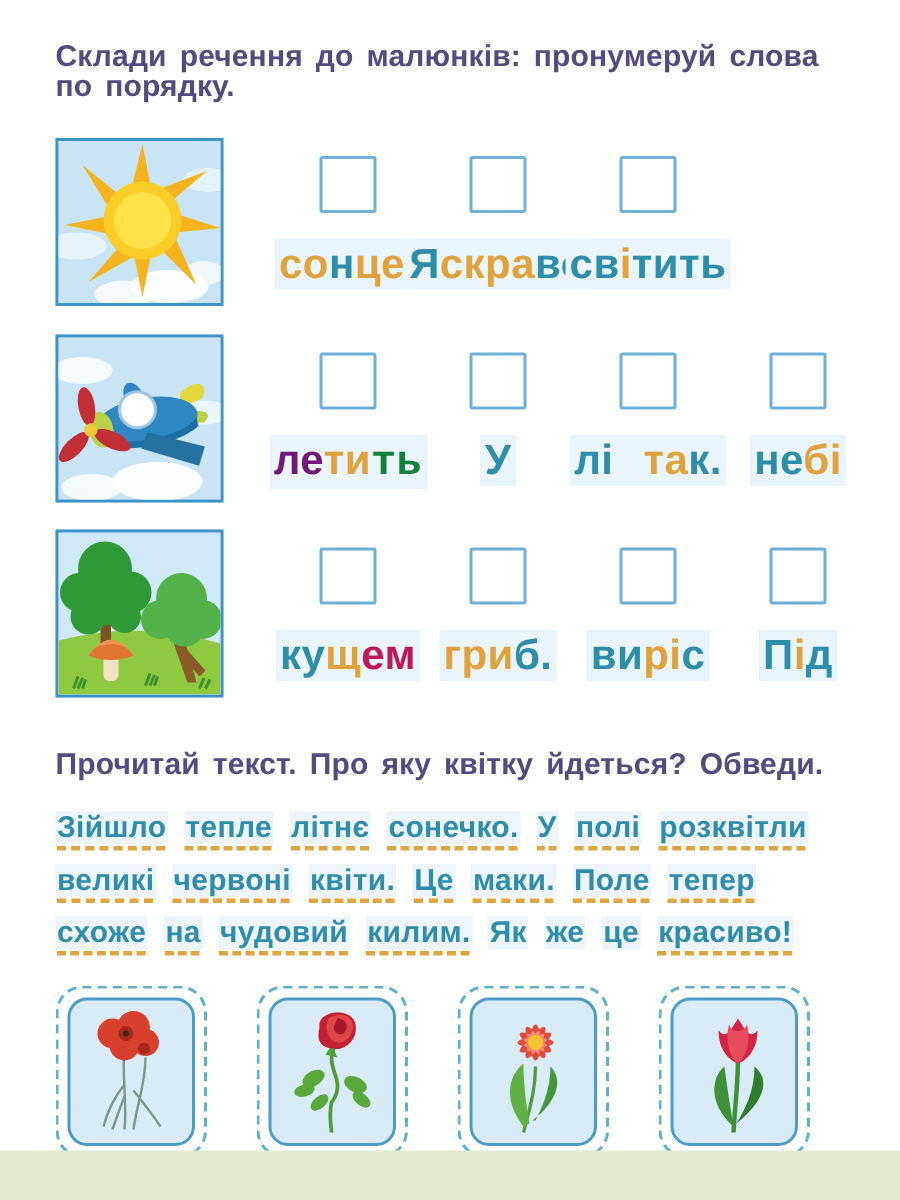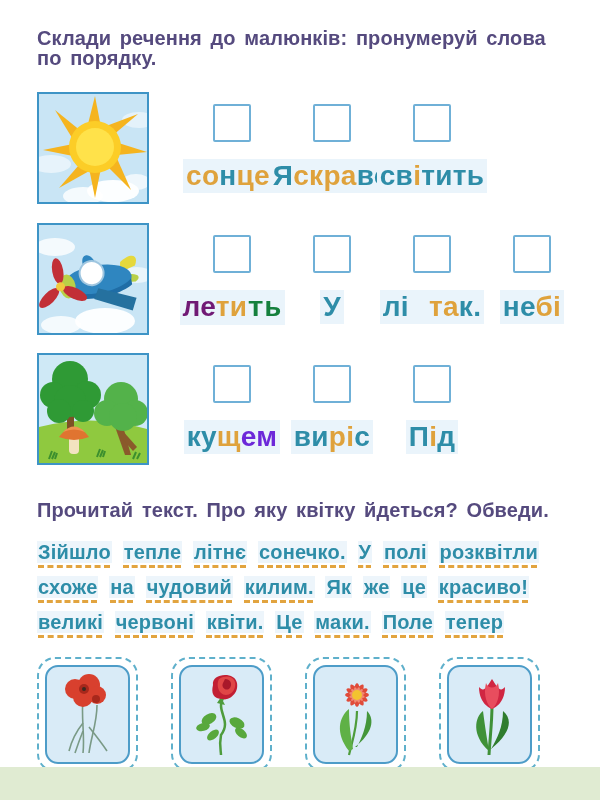--- a/index.html
+++ b/index.html
@@ -181,40 +181,44 @@
         <g stroke="#3c8f2e" stroke-width="2" fill="none">
           <path d="M10 104 L13 96 M13 104 L16 97 M16 104 L18 98"></path>
           <path d="M58 102 L61 94 M61 102 L64 95 M64 102 L66 96"></path>
           <path d="M94 104 L97 97 M98 104 L101 98"></path>
         </g>
       </svg>
     </div>
     <div class="words">
         <div class="wcol">
           <div class="abox"></div>
-          <div class="wlab"><span style="color: rgb(46, 141, 168);">ку</span><span style="color: rgb(223, 162, 60);">щ</span><span style="color: #6d28d9;">ем</span></div>
+          <div class="wlab"><span style="color: rgb(46, 141, 168);">ку</span><span style="color: rgb(223, 162, 60);">щ</span><span style="color: #be185d;">ем</span></div>
+        </div>
+        <div class="wcol">
+          <div class="abox"></div>
+          <div class="wlab"><span style="color: rgb(223, 162, 60);">гри</span><span style="color: rgb(46, 141, 168);">б.</span></div>
         </div>
         <div class="wcol">
           <div class="abox"></div>
           <div class="wlab"><span style="color: rgb(46, 141, 168);">ви</span><span style="color: rgb(223, 162, 60);">рі</span><span style="color: rgb(46, 141, 168);">с</span></div>
         </div>
         <div class="wcol">
           <div class="abox"></div>
           <div class="wlab"><span style="color: rgb(46, 141, 168);">П</span><span style="color: rgb(223, 162, 60);">і</span><span style="color: rgb(46, 141, 168);">д</span></div>
         </div>
       </div>
   </div>
 
   <div class="task2">
     <div class="instr">Прочитай текст. Про яку квітку йдеться? Обведи.</div>
 
     <div class="story">
         <div class="sline"><span class="sword dash">Зійшло</span> <span class="sword dash">тепле</span> <span class="sword dash">літнє</span> <span class="sword dash">сонечко.</span> <span class="sword dash">У</span> <span class="sword dash">полі</span> <span class="sword dash">розквітли</span></div>
+        <div class="sline"><span class="sword dash">великі</span> <span class="sword dash">червоні</span> <span class="sword dash">квіти.</span> <span class="sword dash">Це</span> <span class="sword dash">маки.</span> <span class="sword dash">Поле</span> <span class="sword dash">тепер</span></div>
         <div class="sline"><span class="sword dash">схоже</span> <span class="sword dash">на</span> <span class="sword dash">чудовий</span> <span class="sword dash">килим.</span> <span class="sword">Як</span> <span class="sword">же</span> <span class="sword">це</span> <span class="sword dash">красиво!</span></div>
-        <div class="sline"><span class="sword dash">великі</span> <span class="sword dash">червоні</span> <span class="sword dash">квіти.</span> <span class="sword dash">Це</span> <span class="sword dash">маки.</span> <span class="sword dash">Поле</span> <span class="sword dash">тепер</span></div>
       </div>
 
     <div class="flowers">
 
       <div class="fcard">
         <div class="finner">
           <svg viewBox="0 0 70 88" width="70" height="88">
             <g stroke="#7a9a86" stroke-width="1.6" fill="none">
               <path d="M30 26 C28 48,32 64,30 82"></path>
               <path d="M44 34 C44 52,38 66,36 82"></path>

